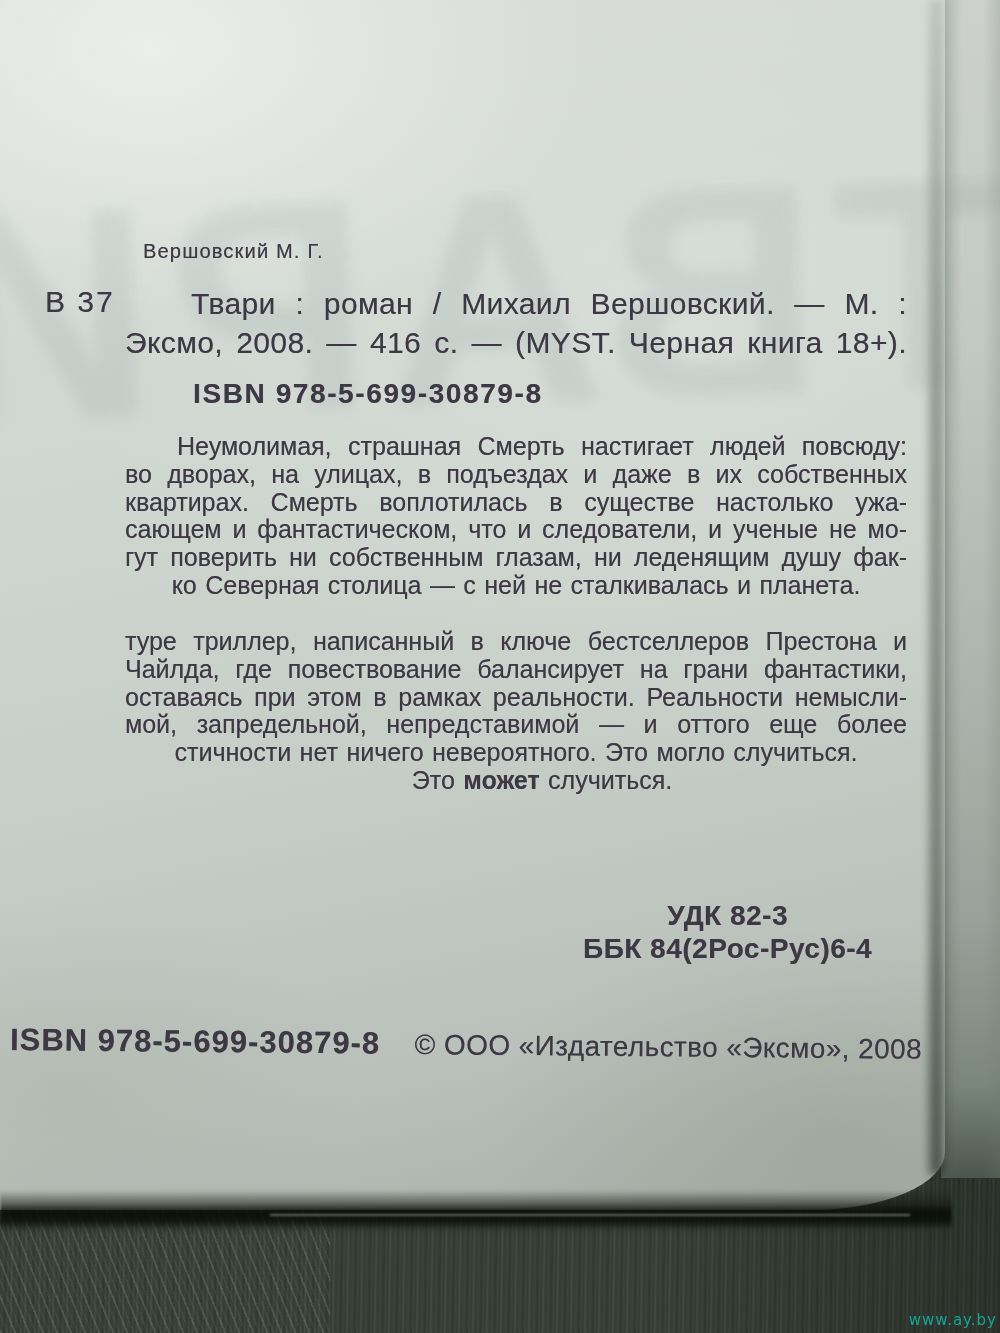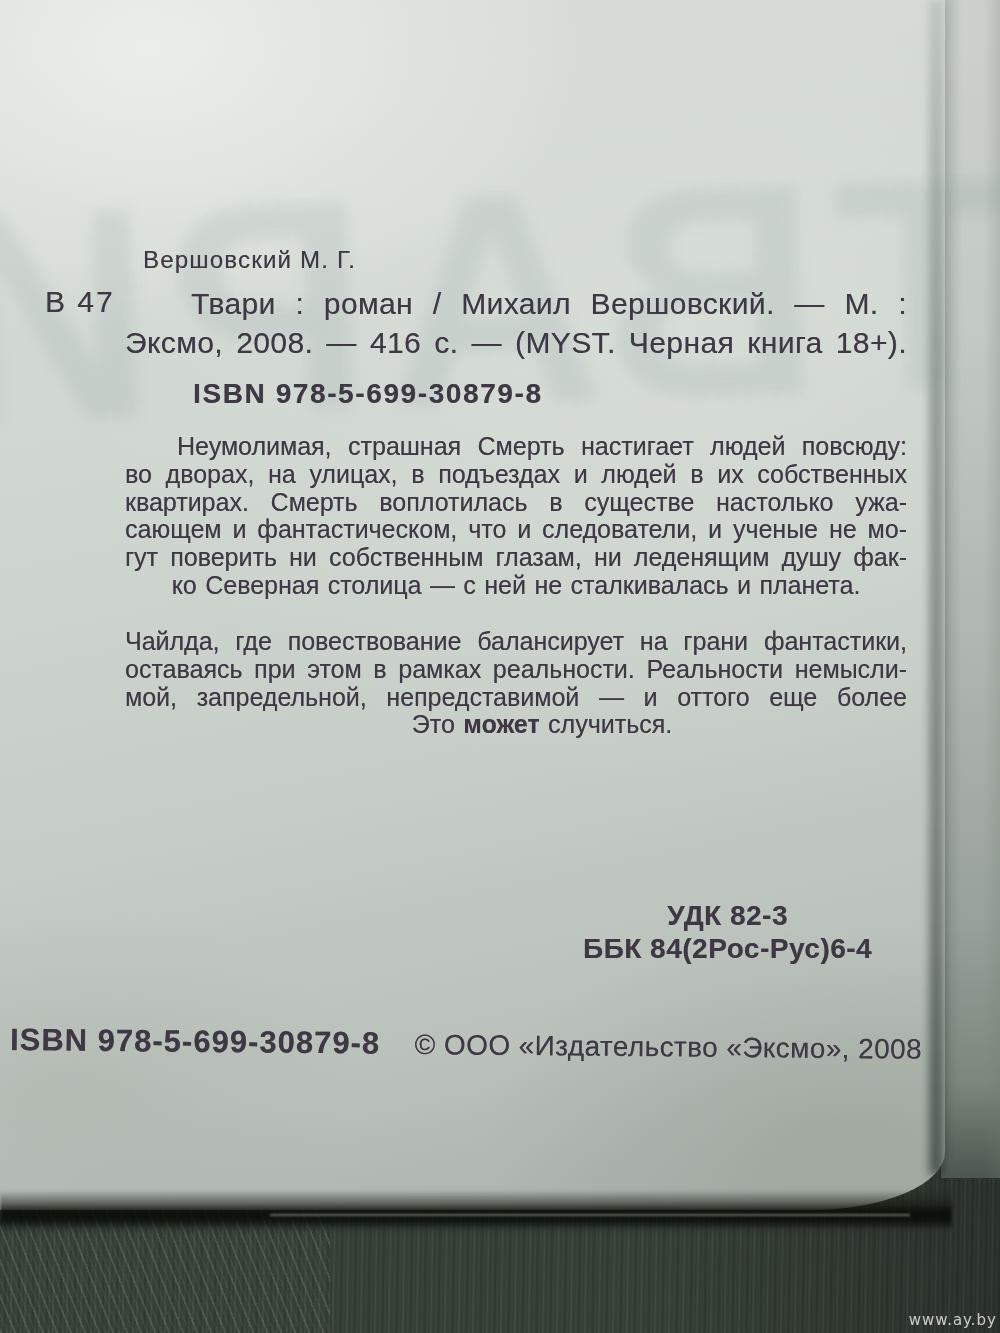--- a/index.html
+++ b/index.html
@@ -80,21 +80,21 @@
   
   .page-text {
     position:absolute; inset:0; z-index:10; color:#3e3744;
     text-shadow:0.2px 0.2px 0.4px rgba(62,55,68,0.55);
   }
   .page-text > div { position:absolute; }
   .ln { text-align:center; }
   .just { text-align:justify; text-align-last:justify; }
   .first { text-indent:52px; }
 
-  .author   { left:143px; top:246px; font-size:24px; letter-spacing:1.2px; }
+  .author   { left:143px; top:240px; font-size:20px; letter-spacing:1.2px; }
   .code     { left:45px;  top:285px; font-size:30px; letter-spacing:2px; }
   .biblio   { left:125px; top:284px; width:782px; font-size:30px; line-height:39px; letter-spacing:0.4px; }
   .biblio .b1 { text-indent:66px; }
   .isbn-top { left:193px; top:378px; font-size:28px; font-weight:bold; letter-spacing:1.6px; }
 
   .para { left:125px; width:782px; font-size:25px; line-height:27.8px; word-spacing:1.5px; }
   .p1 { top:433px; }
   .p2 { top:628px; }
   .bold-word { font-weight:bold; }
 
@@ -103,21 +103,21 @@
   .bottom-line {
     left:10px; top:1022px; width:912px;
     display:flex; justify-content:space-between; align-items:baseline;
     transform:rotate(0.55deg); transform-origin:left center;
   }
   .isbn-bottom { font-size:31px; font-weight:bold; letter-spacing:1px; white-space:nowrap; }
   .copyright   { font-size:28px; letter-spacing:0.4px; white-space:nowrap; }
 
   .watermark {
     position:absolute; right:3px; bottom:4px; z-index:12;
-    color:#e5e5e5; opacity:0.85; font-size:15px; letter-spacing:1px;
+    color:#14b8a6; opacity:0.85; font-size:15px; letter-spacing:1px;
     font-family:"DejaVu Sans", sans-serif;
   }
 </style>
 </head>
 <body>
 
 <div id="photo">
 
   <div class="table"></div>
   <div class="table-sheen"></div>
@@ -127,42 +127,44 @@
   <div class="crease"></div>
   <div class="page-shadow"></div>
   <div class="page-edge-line"></div>
 
   <div class="ghost">ТВАРИ</div>
 
   <div class="page-text">
 
     <div class="author">Вершовский М. Г.</div>
 
-    <div class="code">В 47</div>
+    <div class="code">В 37</div>
 
     <div class="biblio">
       <div class="ln just b1">Твари : роман / Михаил Вершовский. — М. :</div>
       <div class="ln just">Эксмо, 2008. — 416 с. — (MYST. Черная книга 18+).</div>
     </div>
 
     <div class="isbn-top">ISBN 978-5-699-30879-8</div>
 
     <div class="para p1">
       <div class="ln just first">Неумолимая, страшная Смерть настигает людей повсюду:</div>
-      <div class="ln just">во дворах, на улицах, в подъездах и людей в их собственных</div>
+      <div class="ln just">во дворах, на улицах, в подъездах и даже в их собственных</div>
       <div class="ln just">квартирах. Смерть воплотилась в существе настолько ужа-</div>
       <div class="ln just">сающем и фантастическом, что и следователи, и ученые не мо-</div>
       <div class="ln just">гут поверить ни собственным глазам, ни леденящим душу фак-</div>
       <div class="ln">ко Северная столица — с ней не сталкивалась и планета.</div>
     </div>
 
     <div class="para p2">
+      <div class="ln just">туре триллер, написанный в ключе бестселлеров Престона и</div>
       <div class="ln just">Чайлда, где повествование балансирует на грани фантастики,</div>
       <div class="ln just">оставаясь при этом в рамках реальности. Реальности немысли-</div>
       <div class="ln just">мой, запредельной, непредставимой — и оттого еще более</div>
+      <div class="ln">стичности нет ничего невероятного. Это могло случиться.</div>
       <div class="ln first"><span>Это </span><span class="bold-word">может</span><span> случиться.</span></div>
     </div>
 
     <div class="udk-block">
       <div class="ln">УДК 82-3</div>
       <div class="ln">ББК 84(2Рос-Рус)6-4</div>
     </div>
 
     <div class="bottom-line">
       <span class="isbn-bottom">ISBN 978-5-699-30879-8</span>

